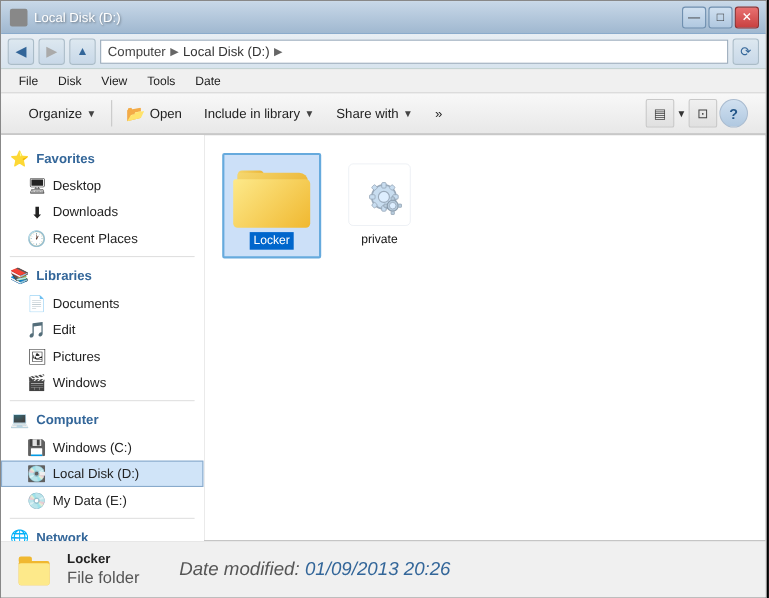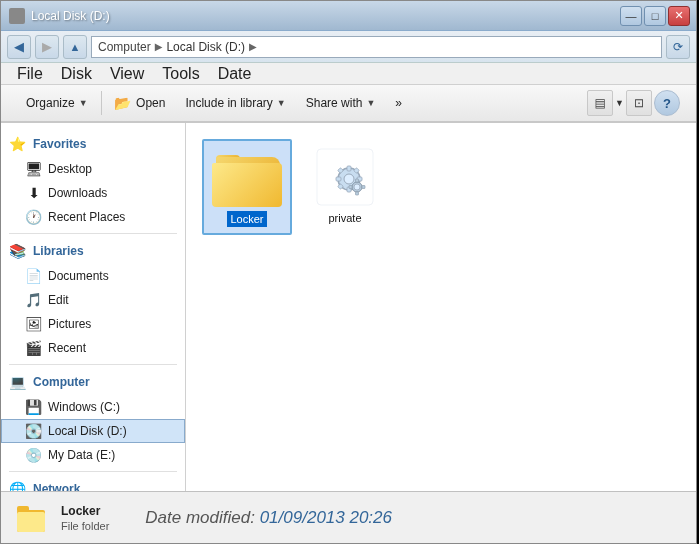--- a/index.html
+++ b/index.html
@@ -139,21 +139,21 @@
       display: flex;
       align-items: center;
       padding: 0 8px;
       gap: 2px;
       border-bottom: 1px solid #d0d0d0;
     }
     .menu-item {
       padding: 2px 8px;
       cursor: pointer;
       border-radius: 3px;
-      font-size: 16px;
+      font-size: 11px;
       color: #222;
     }
 
     
     .toolbar {
       height: 38px;
       background: linear-gradient(to bottom, #f8f8f8, #e8e8e8);
       display: flex;
       align-items: center;
       padding: 0 16px;
@@ -391,21 +391,21 @@
       display: flex;
       flex-direction: column;
       gap: 2px;
     }
     .status-name {
       font-size: 12px;
       font-weight: bold;
       color: #222;
     }
     .status-detail {
-      font-size: 11px;
+      font-size: 15px;
       color: #555;
     }
     .status-modified {
       font-size: 17px;
       color: #555;
       margin-left: 24px;
       font-style: italic;
     }
     .status-date {
       color: #336699;
@@ -521,21 +521,21 @@
         <div class="sidebar-item">
           <span class="item-icon">🎵</span>
           <span>Edit</span>
         </div>
         <div class="sidebar-item">
           <span class="item-icon">🖼</span>
           <span>Pictures</span>
         </div>
         <div class="sidebar-item">
           <span class="item-icon">🎬</span>
-          <span>Recent</span>
+          <span>Windows</span>
         </div>
       </div>
 
       <div class="sidebar-divider"></div>
 
       <div class="sidebar-section">
         <div class="sidebar-section-header">
           <span class="section-icon">💻</span>
           <span>Computer</span>
         </div>

